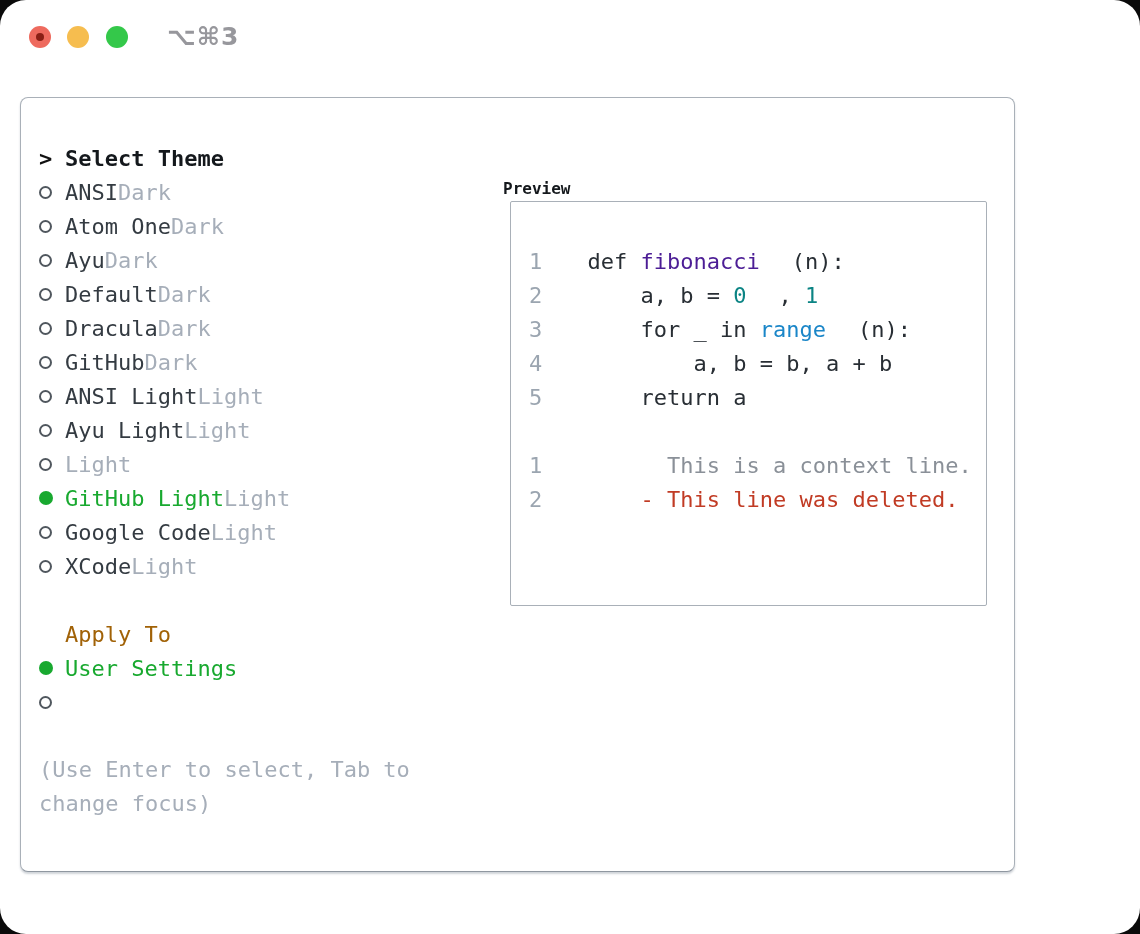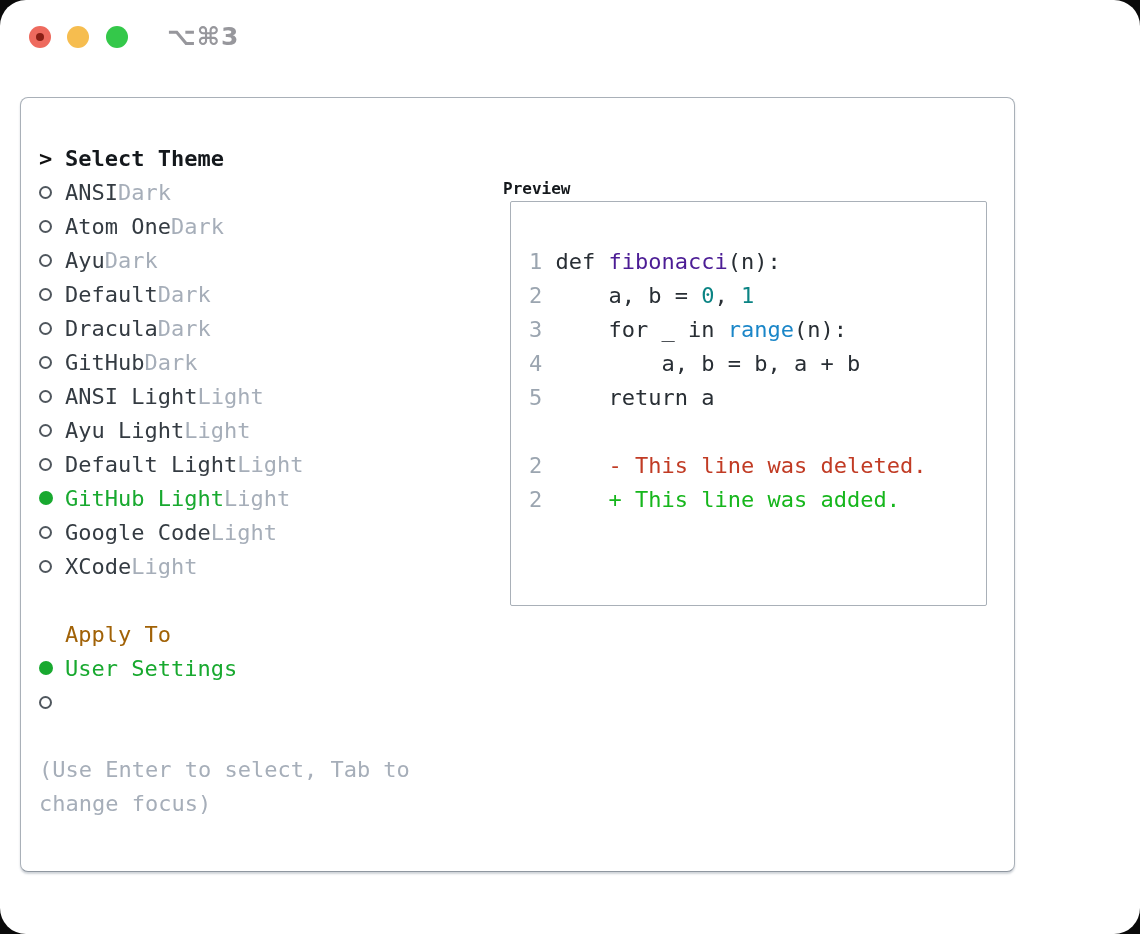--- a/index.html
+++ b/index.html
@@ -27,21 +27,21 @@
   .tname{color:#343b42;}
   .tname.sel{color:#18a92f;text-align:right;}
   .tag{color:#a6aeb9;}
   .hint{width:440px;line-height:34px;font-size:22px;color:#a6aeb9;}
   
   .prevhead{position:absolute;left:482px;top:53px;margin-top:20px;}
   .pbox{position:absolute;left:489px;top:103px;width:477px;height:405px;border:1.5px solid #a9b0b8;border-radius:2px;box-sizing:border-box;}
   .code{position:absolute;left:18px;top:43px;font-size:22px;}
   .pline{height:34px;line-height:34px;white-space:pre;}
   .lnum{color:#9ba5b0;}
-  .c-plain{color:#282e34;}
+  .c-plain{color:#282e34;margin-left:32px;}
   .c-func{color:#4c1d95;}
   .c-number{color:#0b8484;}
   .c-builtin{color:#1a86c8;}
   .c-context{color:#8a9098;}
   .c-deleted{color:#c13b24;}
   .c-added{color:#16b61c;}
 </style>
 </head>
 <body>
 
@@ -61,21 +61,21 @@
       </div>
       <div id="theme-list">
           <div class="row"><span class="marker"><span class="ring"></span></span><span class="tname">ANSI</span> <span class="tag">Dark</span></div>
           <div class="row"><span class="marker"><span class="ring"></span></span><span class="tname">Atom One</span> <span class="tag">Dark</span></div>
           <div class="row"><span class="marker"><span class="ring"></span></span><span class="tname">Ayu</span> <span class="tag">Dark</span></div>
           <div class="row"><span class="marker"><span class="ring"></span></span><span class="tname">Default</span> <span class="tag">Dark</span></div>
           <div class="row"><span class="marker"><span class="ring"></span></span><span class="tname">Dracula</span> <span class="tag">Dark</span></div>
           <div class="row"><span class="marker"><span class="ring"></span></span><span class="tname">GitHub</span> <span class="tag">Dark</span></div>
           <div class="row"><span class="marker"><span class="ring"></span></span><span class="tname">ANSI Light</span> <span class="tag">Light</span></div>
           <div class="row"><span class="marker"><span class="ring"></span></span><span class="tname">Ayu Light</span> <span class="tag">Light</span></div>
-          <div class="row"><span class="marker"><span class="ring"></span></span><span class="tname">Default Light</span> <span class="tag">Light</span></div>
+          <div class="row"><span class="marker"><span class="ring"></span></span> <span class="tag">Light</span></div>
           <div class="row"><span class="marker"><span class="dot"></span></span><span class="tname sel">GitHub Light</span> <span class="tag">Light</span></div>
           <div class="row"><span class="marker"><span class="ring"></span></span><span class="tname">Google Code</span> <span class="tag">Light</span></div>
           <div class="row"><span class="marker"><span class="ring"></span></span><span class="tname">XCode</span> <span class="tag">Light</span></div>
         </div>
       <div class="row"></div>
       <div class="row">
         <span class="marker"></span>
         <span class="h2">Apply To</span>
       </div>
       <div id="apply-list">
@@ -90,18 +90,18 @@
       <span class="h1">Preview</span>
     </div>
     <div class="pbox">
       <div class="code" id="code-preview">
           <div class="pline"><span class="lnum">1 </span><span class="c-plain">def </span><span class="c-func">fibonacci</span><span class="c-plain">(n):</span></div>
           <div class="pline"><span class="lnum">2 </span><span class="c-plain">    a, b = </span><span class="c-number">0</span><span class="c-plain">, </span><span class="c-number">1</span></div>
           <div class="pline"><span class="lnum">3 </span><span class="c-plain">    for _ in </span><span class="c-builtin">range</span><span class="c-plain">(n):</span></div>
           <div class="pline"><span class="lnum">4 </span><span class="c-plain">        a, b = b, a + b</span></div>
           <div class="pline"><span class="lnum">5 </span><span class="c-plain">    return a</span></div>
           <div class="pline"><span class="c-plain"> </span></div>
+          <div class="pline"><span class="lnum">1</span><span class="c-plain">     </span><span class="c-context">  </span><span class="c-context">This is a context line.</span></div>
           <div class="pline"><span class="lnum">2</span><span class="c-plain">     </span><span class="c-deleted">- </span><span class="c-deleted">This line was deleted.</span></div>
-          <div class="pline"><span class="lnum">2</span><span class="c-plain">     </span><span class="c-added">+ </span><span class="c-added">This line was added.</span></div>
         </div>
     </div>
   </div>
 </div>
 
 </body></html>

